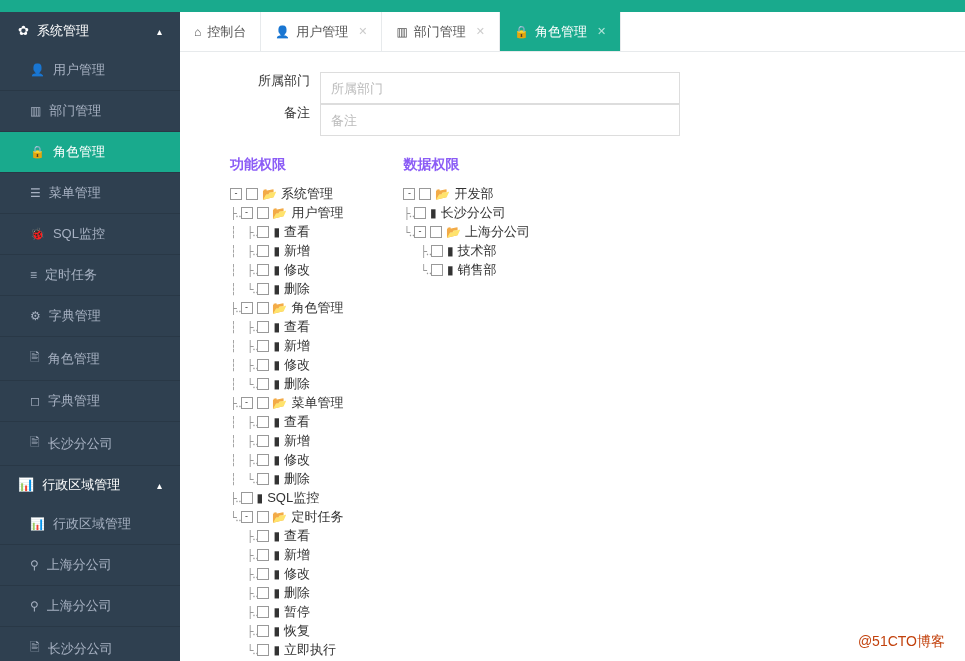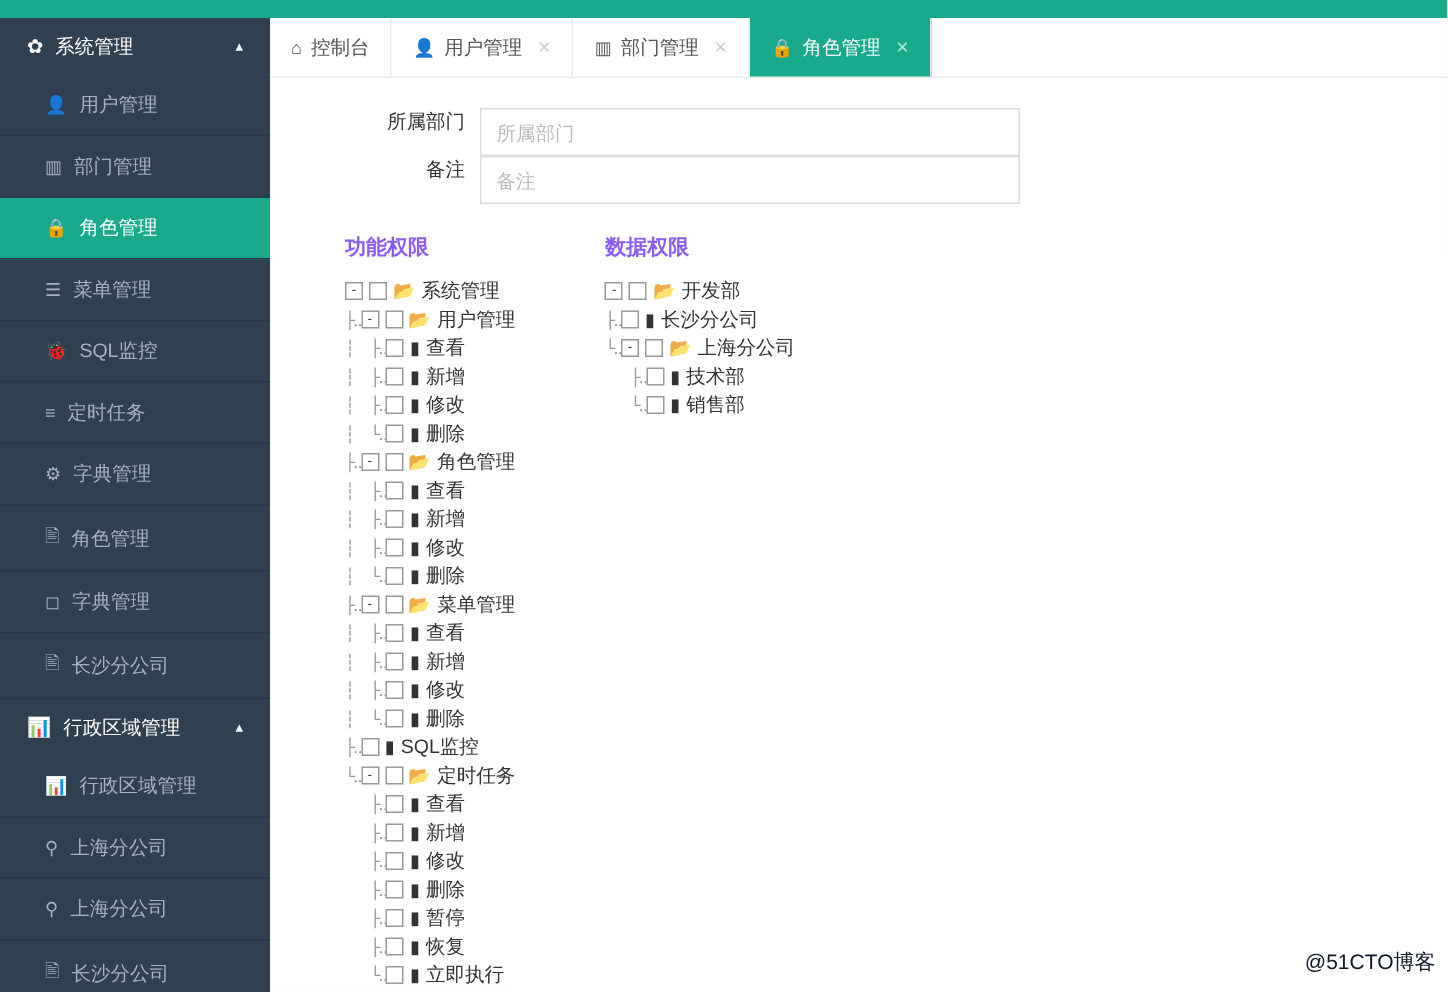--- a/index.html
+++ b/index.html
@@ -27,21 +27,21 @@
 .perm-section { display: flex; gap: 60px; margin-top: 20px; }
 .perm-col { }
 .perm-title { font-weight: bold; font-size: 14px; margin-bottom: 10px; color: #8b5cf6; }
 .tree { font-size: 13px; color: #333; }
 .tree-node { display: flex; align-items: center; height: 19px; white-space: nowrap; }
 .toggle { width: 12px; height: 12px; border: 1px solid #999; display: inline-flex; align-items: center; justify-content: center; font-size: 9px; line-height: 1; cursor: pointer; margin-right: 4px; background: #fff; }
 .conn { display: inline-block; color: #999; font-family: monospace; white-space: pre; font-size: 11px; letter-spacing: -1px; }
 .chk { width: 12px; height: 12px; border: 1px solid #999; display: inline-block; margin-right: 4px; cursor: pointer; background: #fff; vertical-align: middle; }
 .ticon { margin-right: 4px; font-size: 12px; }
 .tree-label { cursor: pointer; }
-.watermark { position: absolute; right: 8px; bottom: 10px; color: #0f172a; font-size: 14px; }
+.watermark { position: absolute; right: 20px; bottom: 10px; color: #c2410c; font-size: 14px; }
 .caret-up { font-size: 10px; }
 </style>
 </head>
 <body>
 
 <div class="topbar"></div>
 <div class="container">
 
   <div class="sidebar">
     <div class="sidebar-group">

